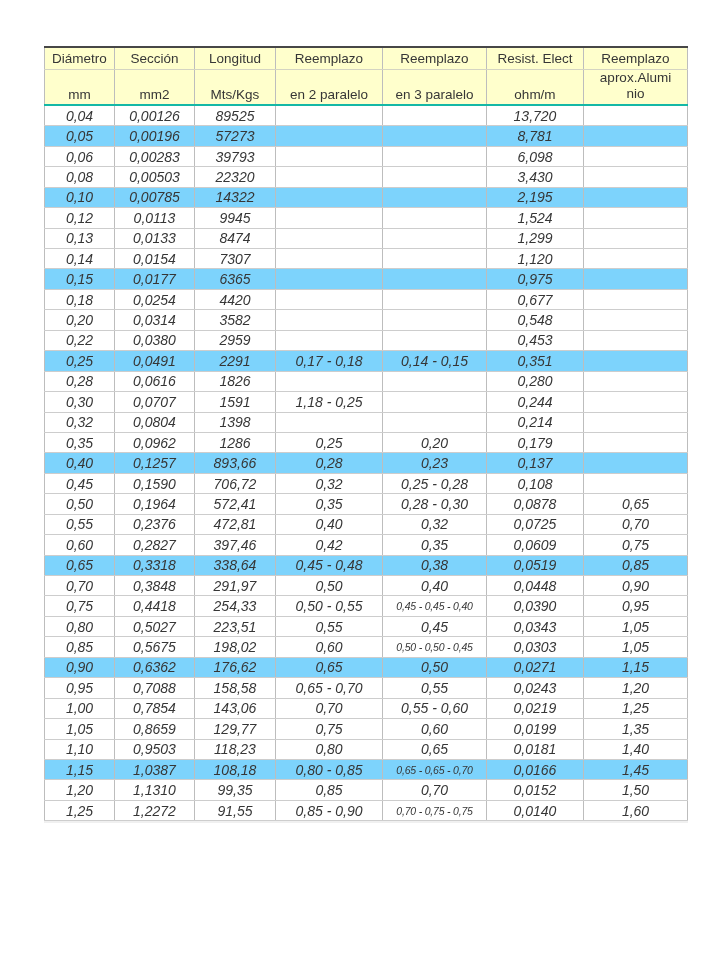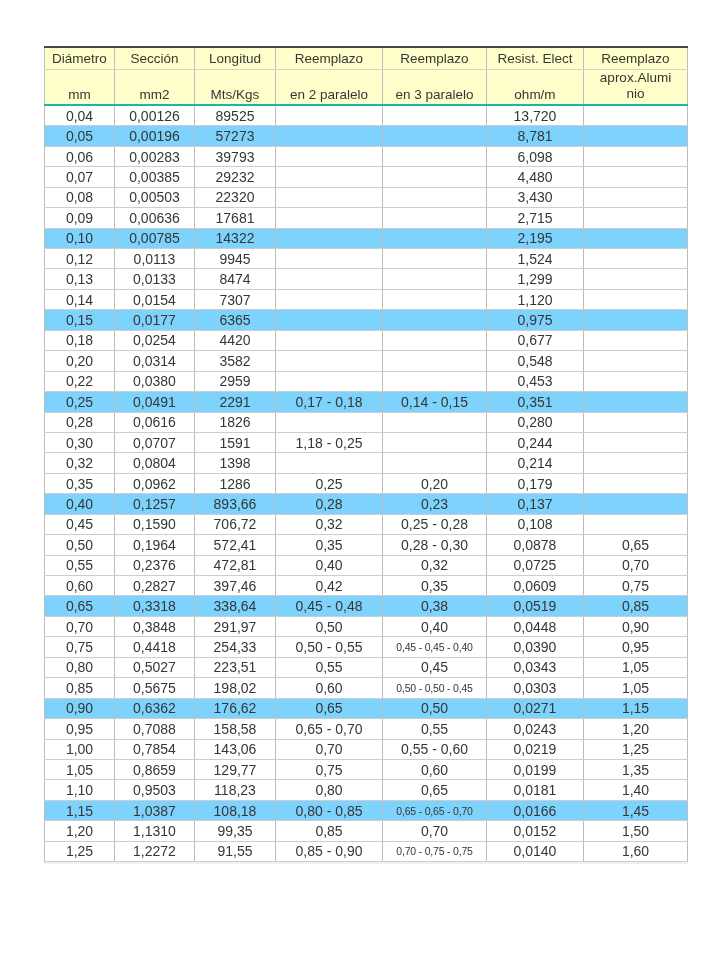--- a/index.html
+++ b/index.html
@@ -53,21 +53,21 @@
     vertical-align: bottom;
     padding-bottom: 2px;
     white-space: normal;
   }
   thead tr.hrow2 th .wrapbox {
     display: inline-block;
     max-width: 78px;
     word-break: break-all;
     line-height: 1.22;
   }
-  tbody tr { height: 20.45px; }
+  tbody tr { height: 20.45px; font-style: italic; }
   tbody td {
     font-size: 14px;
     border-bottom: 1px solid #cdcdcd;
     vertical-align: middle;
     background: #ffffff;
   }
   tbody tr.stripe td { background: #7dd3fc; }
   tbody td.small { font-size: 10.5px; letter-spacing: -0.2px; }
 </style>
 </head>
@@ -126,44 +126,26 @@
         <tr>
           <td>0,06</td>
           <td>0,00283</td>
           <td>39793</td>
           <td></td>
           <td></td>
           <td>6,098</td>
           <td></td>
         </tr>
         <tr>
-          <td>0,07</td>
-          <td>0,00385</td>
-          <td>29232</td>
-          <td></td>
-          <td></td>
-          <td>4,480</td>
-          <td></td>
-        </tr>
-        <tr>
           <td>0,08</td>
           <td>0,00503</td>
           <td>22320</td>
           <td></td>
           <td></td>
           <td>3,430</td>
-          <td></td>
-        </tr>
-        <tr>
-          <td>0,09</td>
-          <td>0,00636</td>
-          <td>17681</td>
-          <td></td>
-          <td></td>
-          <td>2,715</td>
           <td></td>
         </tr>
         <tr class="stripe">
           <td>0,10</td>
           <td>0,00785</td>
           <td>14322</td>
           <td></td>
           <td></td>
           <td>2,195</td>
           <td></td>

